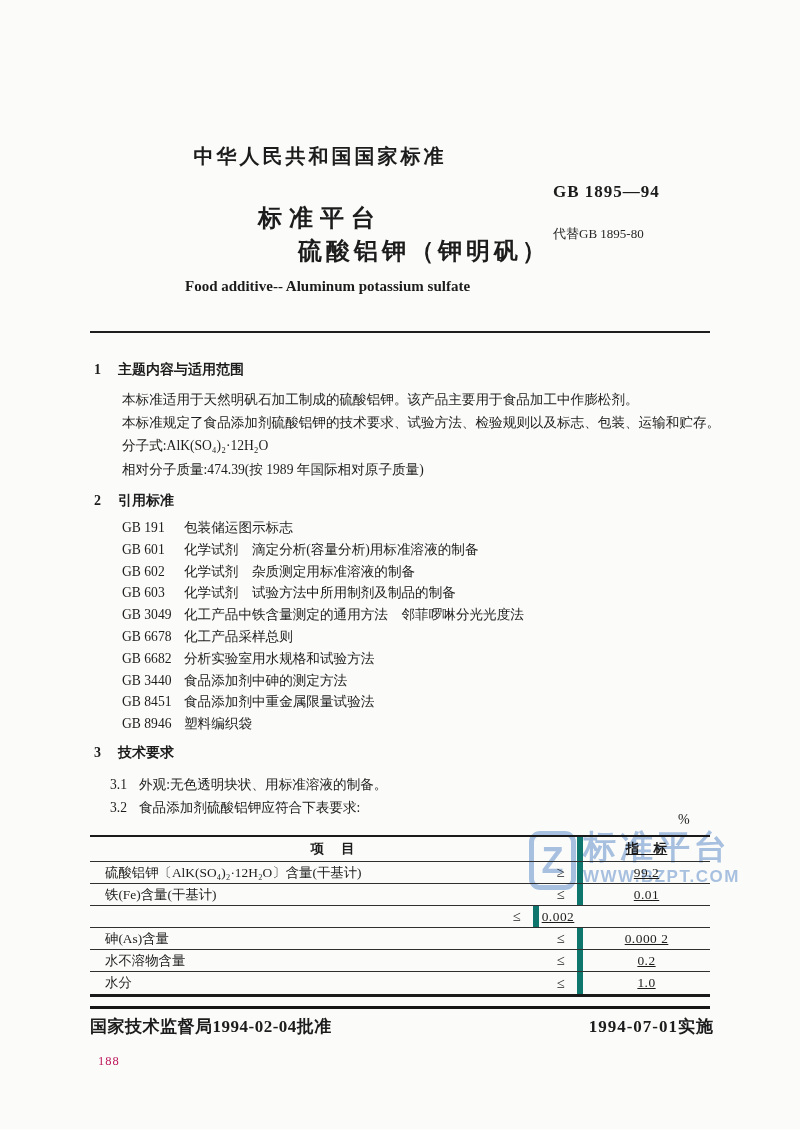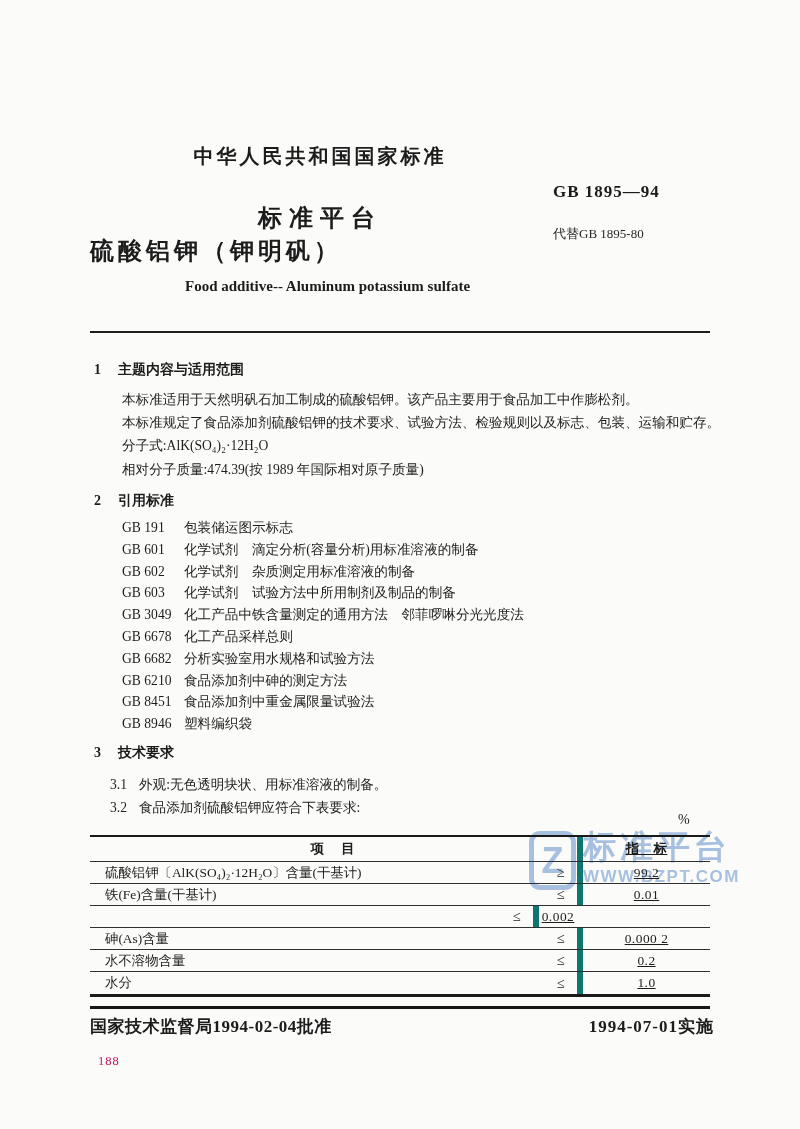--- a/index.html
+++ b/index.html
@@ -12,21 +12,21 @@
   }
   .abs { position:absolute; white-space:nowrap; }
 
   
   .std-label { left:90px; top:143px; width:460px; text-align:center;
     font-size:20px; font-weight:bold; letter-spacing:3px; }
   .gb-code { left:553px; top:182px; font-size:17px; font-weight:bold; letter-spacing:1px; }
   .replaces { left:553px; top:225px; font-size:13px; color:#262626; }
   .title-cn1 { left:90px; top:202px; width:460px; text-align:center;
     font-size:24px; font-weight:bold; letter-spacing:7px; }
-  .title-cn2 { left:90px; top:235px; width:460px; text-align:left;
+  .title-cn2 { left:90px; top:235px; width:460px; text-align:right;
     font-size:24px; font-weight:bold; letter-spacing:4px; }
   .title-en { left:185px; top:278px; font-size:15px; font-weight:bold; }
   .rule-top { left:90px; top:331px; width:620px; height:2px; background:#1e1e1e; }
 
   
   .sec-head { font-size:14px; font-weight:bold; }
   .sec-head .sec-num { display:inline-block; width:24px; }
   .sec1-head { left:94px; top:361px; }
   .sec2-head { left:94px; top:492px; }
   .sec3-head { left:94px; top:744px; }
@@ -146,21 +146,21 @@
           <span class="ref-code">GB 6678</span>
           <span class="ref-title">化工产品采样总则</span>
         </div>
 
         <div class="ref-row">
           <span class="ref-code">GB 6682</span>
           <span class="ref-title">分析实验室用水规格和试验方法</span>
         </div>
 
         <div class="ref-row">
-          <span class="ref-code">GB 6210</span>
+          <span class="ref-code">GB 3440</span>
           <span class="ref-title">食品添加剂中砷的测定方法</span>
         </div>
 
         <div class="ref-row">
           <span class="ref-code">GB 8451</span>
           <span class="ref-title">食品添加剂中重金属限量试验法</span>
         </div>
 
         <div class="ref-row">
           <span class="ref-code">GB 8946</span>

